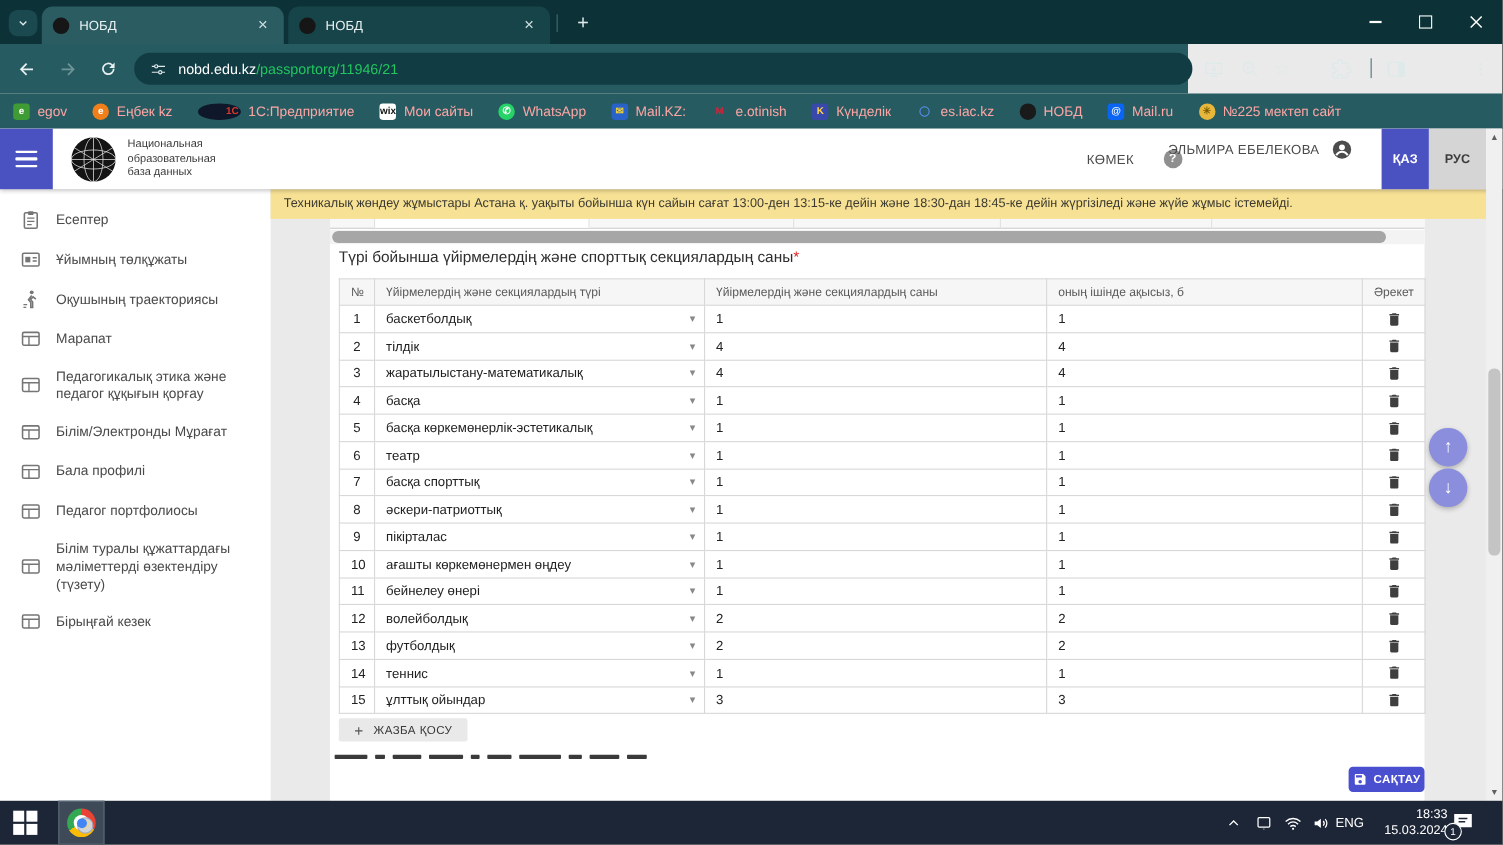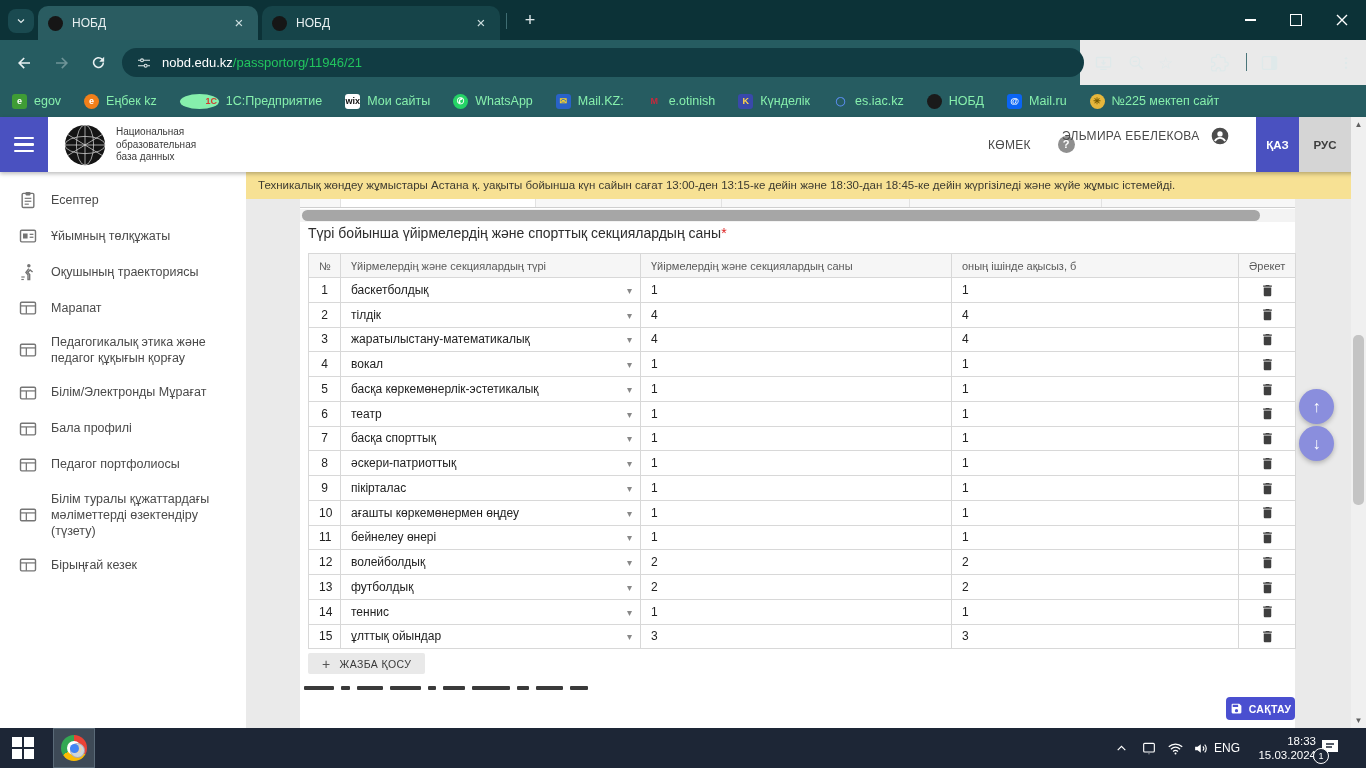--- a/index.html
+++ b/index.html
@@ -35,21 +35,21 @@
   #avatar{width:26px;height:26px;border-radius:50%;background:radial-gradient(circle at 50% 38%,#e8d3b0 0 34%,#9fc4c0 35% 100%);}
   .tooldiv{position:absolute;left:1246px;top:13px;width:1px;height:18px;background:#4a757a;}
   
   #bookmarks{position:absolute;left:0;top:85px;width:1366px;height:32px;background:#265c61;
              display:flex;align-items:center;padding-left:12px;box-sizing:border-box;gap:23px;}
   .bm{display:flex;align-items:center;gap:7px;}
   .bmicon{width:15px;height:15px;display:flex;align-items:center;justify-content:center;
           font-size:9px;font-weight:bold;flex:none;overflow:hidden;}
   .bmicon[data-shape="round"]{border-radius:50%;}
   .bmicon[data-shape="square"]{border-radius:3px;}
-  .bmlabel{color:#86efac;font-size:12.5px;white-space:nowrap;}
+  .bmlabel{color:#fca5a5;font-size:12.5px;white-space:nowrap;}
   
   #appheader{position:absolute;left:0;top:117px;width:1366px;height:55px;background:#fff;
              box-shadow:0 2px 4px rgba(0,0,0,.25);z-index:5;}
   #hamburger{position:absolute;left:0;top:0;width:48px;height:55px;background:#4a51c0;
              display:flex;flex-direction:column;align-items:center;justify-content:center;gap:4px;}
   #hamburger span{width:20px;height:2.5px;background:#fff;border-radius:1px;}
   #logo{position:absolute;left:62px;top:5px;width:46px;height:46px;}
   #logotext{position:absolute;left:116px;top:9px;font-size:10px;color:#3a3a3a;line-height:12.5px;}
   #help{position:absolute;left:988px;top:0;height:55px;display:flex;align-items:center;gap:27px;
         font-size:12px;color:#4a4a4a;letter-spacing:.3px;}
@@ -268,21 +268,21 @@
     </div>
 
     <div class="bm">
       <span class="bmicon" data-shape="round" style="background: rgb(240, 127, 26);">
           <span style="color: rgb(255, 255, 255);">e</span>
         </span>
       <span class="bmlabel">Еңбек kz</span>
     </div>
 
     <div class="bm">
-      <span class="bmicon" data-shape="round" style="background: #86efac; padding-left: 24px;">
+      <span class="bmicon" data-shape="round" style="background: #0f172a; padding-left: 24px;">
           <span style="color: rgb(212, 58, 47);">1С</span>
         </span>
       <span class="bmlabel">1С:Предприятие</span>
     </div>
 
     <div class="bm">
       <span class="bmicon" data-shape="square" style="background: rgb(255, 255, 255);">
           <span style="color: rgb(17, 17, 17);">wix</span>
         </span>
       <span class="bmlabel">Мои сайты</span>
@@ -523,21 +523,21 @@
           <td class="c-type"><span>жаратылыстану-математикалық</span><span class="caret">▾</span></td>
           <td class="c-count">4</td>
           <td class="c-free">4</td>
           <td class="c-act"><svg class="trash" viewBox="0 0 24 24">
                 <use href="#i-trash"></use>
               </svg></td>
         </tr>
 
         <tr>
           <td class="c-num">4</td>
-          <td class="c-type"><span>вокал</span><span class="caret">▾</span></td>
+          <td class="c-type"><span>басқа</span><span class="caret">▾</span></td>
           <td class="c-count">1</td>
           <td class="c-free">1</td>
           <td class="c-act"><svg class="trash" viewBox="0 0 24 24">
                 <use href="#i-trash"></use>
               </svg></td>
         </tr>
 
         <tr>
           <td class="c-num">5</td>
           <td class="c-type"><span>басқа көркемөнерлік-эстетикалық</span><span class="caret">▾</span></td>

